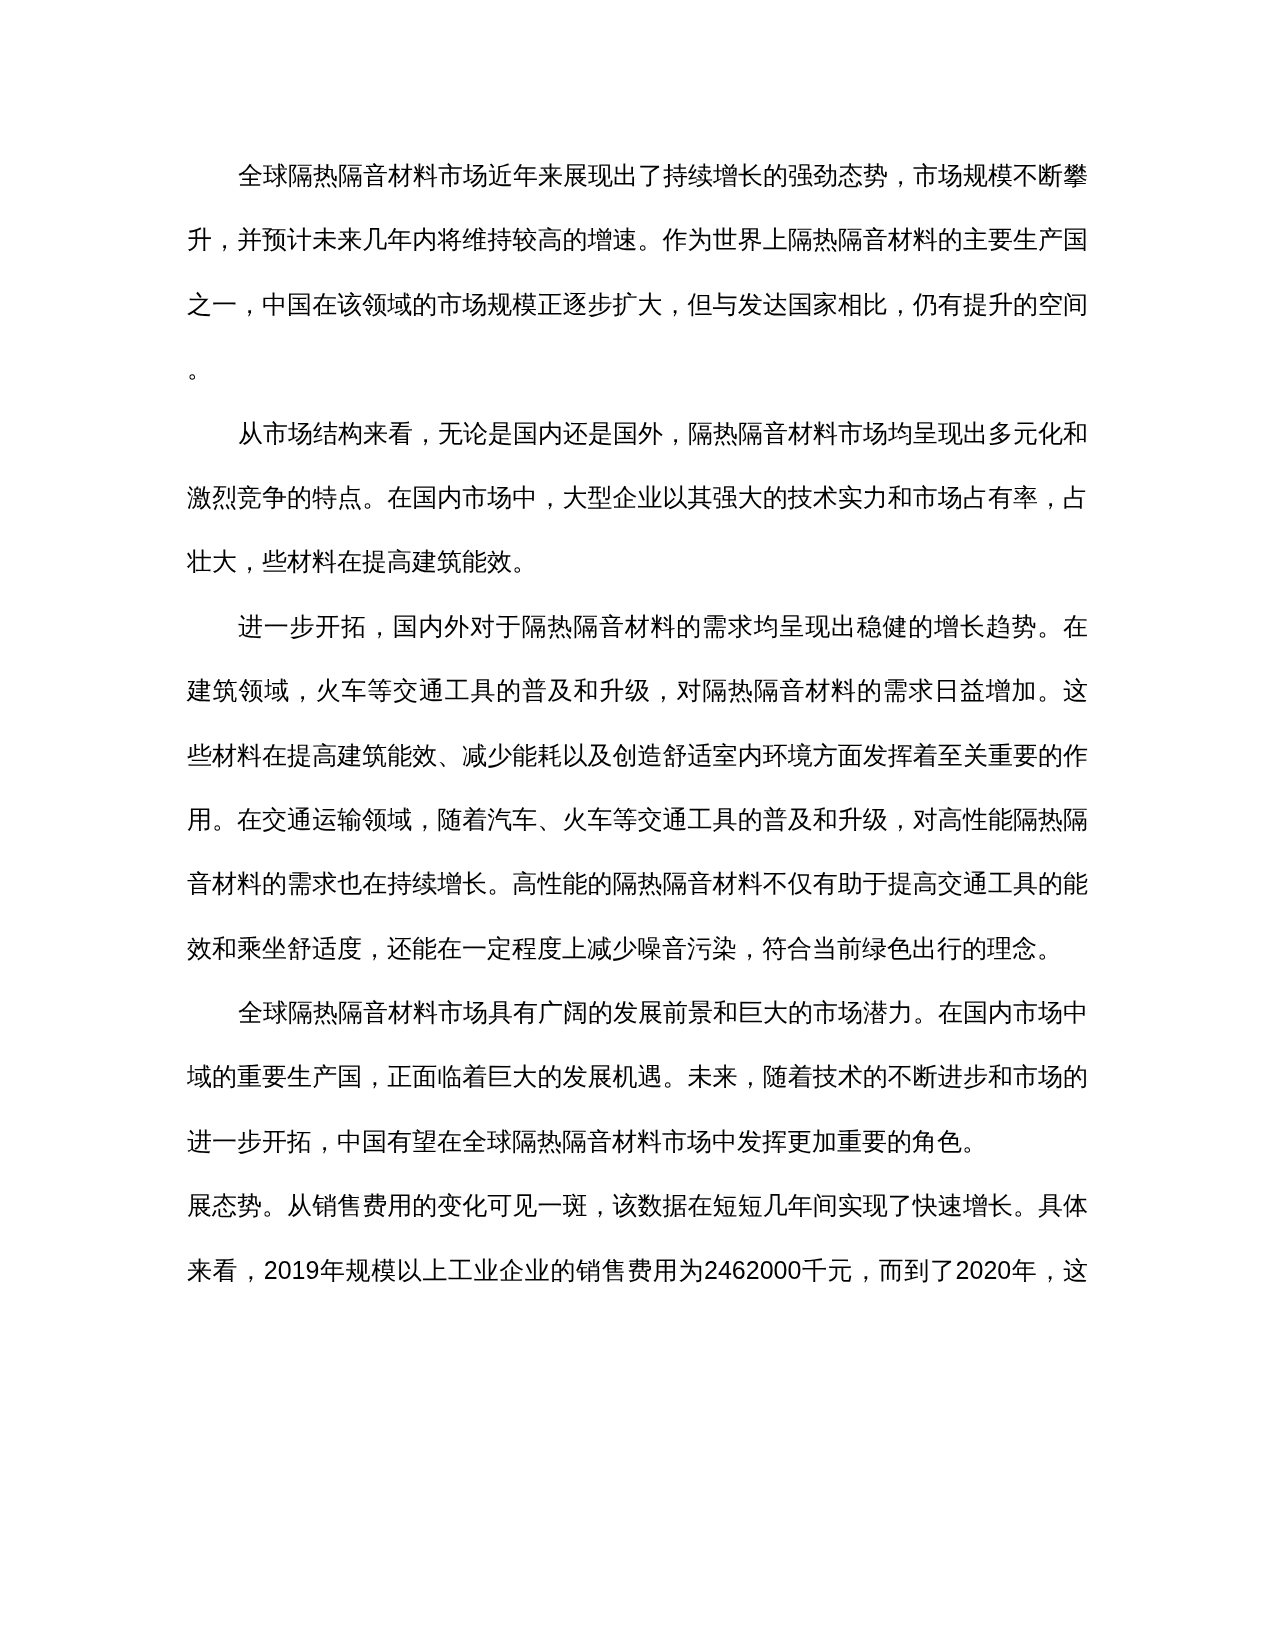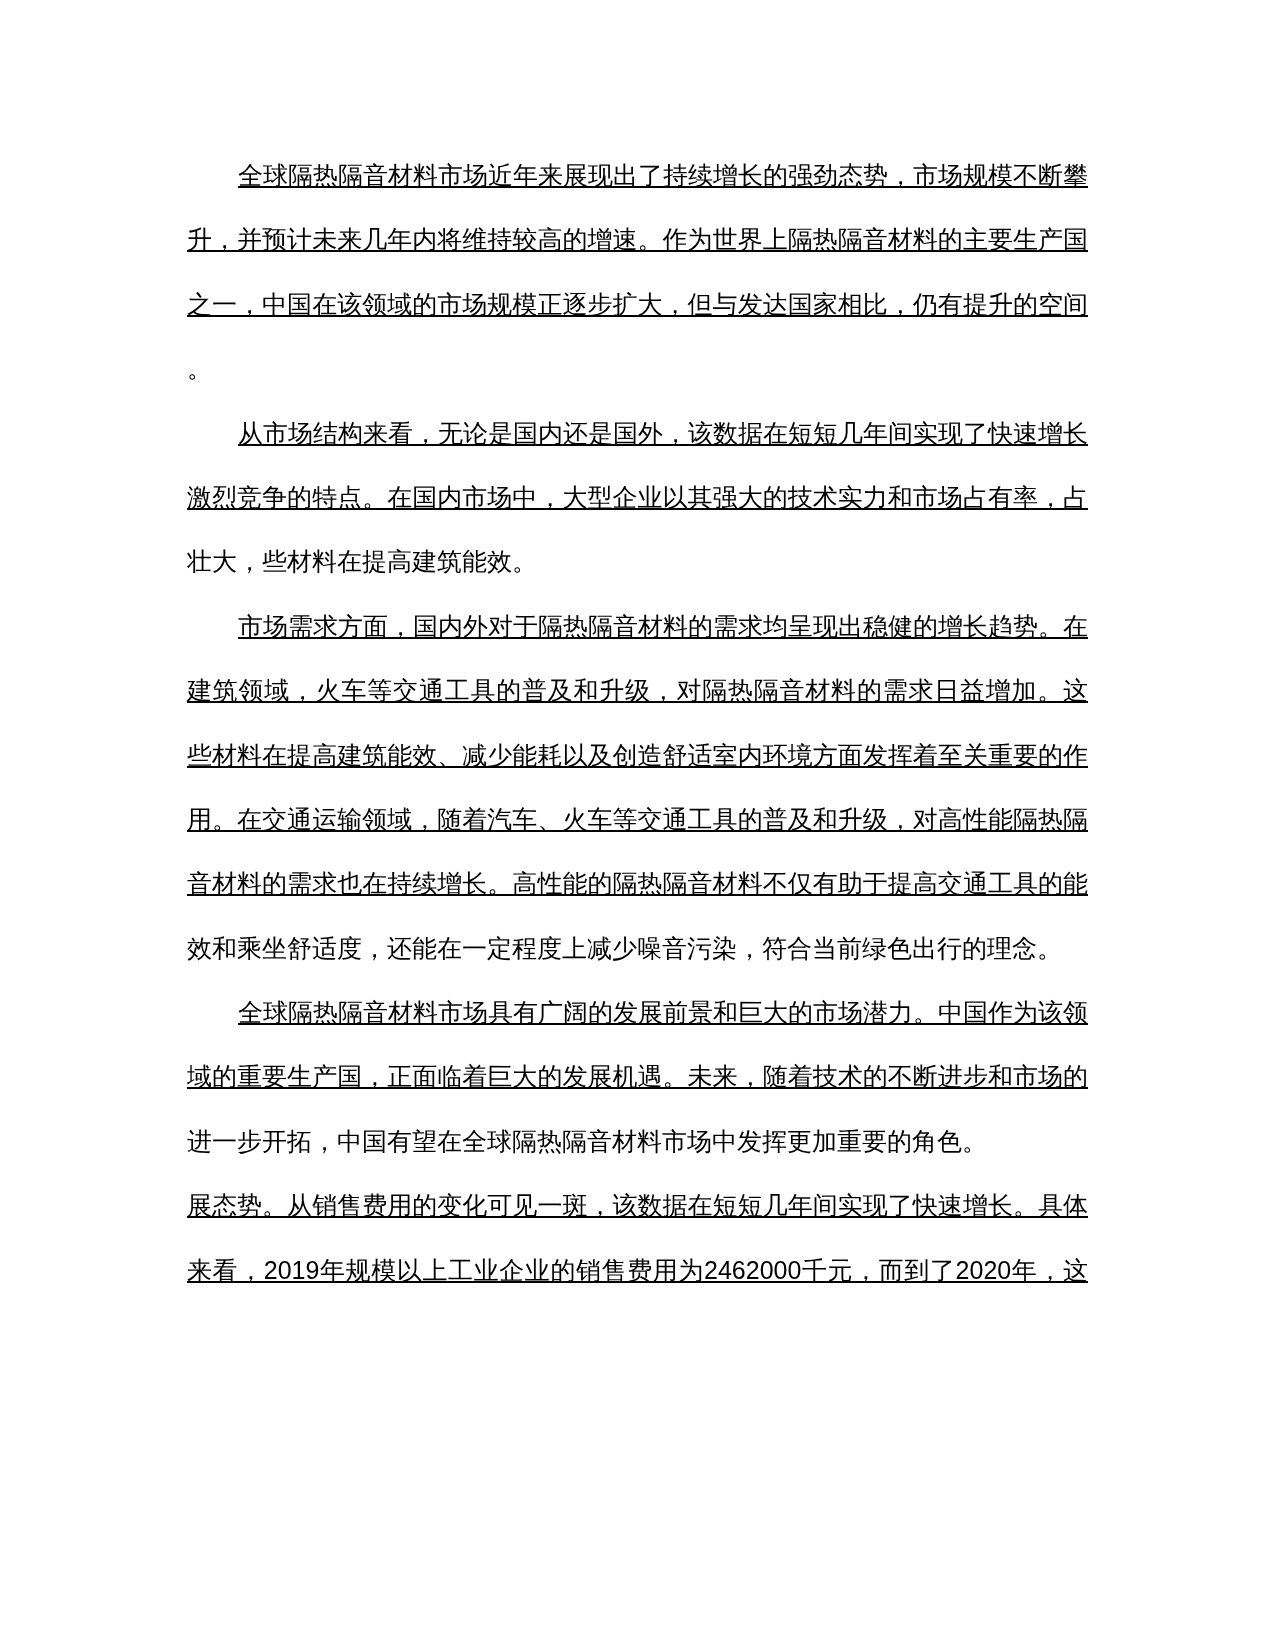--- a/index.html
+++ b/index.html
@@ -26,21 +26,20 @@
     font-weight: 400;
   }
   .line {
     height: 64.4px;
     line-height: 64.4px;
   }
   
   .line.full {
     text-align: justify;
     text-align-last: justify;
-    text-decoration: underline;
   }
   
   .line.short {
     text-align: left;
     white-space: nowrap;
   }
   
   .line.indent {
     padding-left: 51px;
   }
@@ -54,34 +53,34 @@
 
 <div class="page">
   <div class="content" style="color: rgb(0, 0, 0);">
       <div class="paragraph">
         <div class="line full indent">全球隔热隔音材料市场近年来展现出了持续增长的强劲态势，市场规模不断攀</div>
         <div class="line full">升，并预计未来几年内将维持较高的增速。作为世界上隔热隔音材料的主要生产国</div>
         <div class="line full">之一，中国在该领域的市场规模正逐步扩大，但与发达国家相比，仍有提升的空间</div>
         <div class="line short">。</div>
       </div>
       <div class="paragraph">
-        <div class="line full indent">从市场结构来看，无论是国内还是国外，该数据在短短几年间实现了快速增长</div>
+        <div class="line full indent">从市场结构来看，无论是国内还是国外，隔热隔音材料市场均呈现出多元化和</div>
         <div class="line full">激烈竞争的特点。在国内市场中，大型企业以其强大的技术实力和市场占有率，占</div>
         <div class="line short">壮大，些材料在提高建筑能效。</div>
       </div>
       <div class="paragraph">
-        <div class="line full indent">市场需求方面，国内外对于隔热隔音材料的需求均呈现出稳健的增长趋势。在</div>
+        <div class="line full indent">进一步开拓，国内外对于隔热隔音材料的需求均呈现出稳健的增长趋势。在</div>
         <div class="line full">建筑领域，火车等交通工具的普及和升级，对隔热隔音材料的需求日益增加。这</div>
         <div class="line full">些材料在提高建筑能效、减少能耗以及创造舒适室内环境方面发挥着至关重要的作</div>
         <div class="line full">用。在交通运输领域，随着汽车、火车等交通工具的普及和升级，对高性能隔热隔</div>
         <div class="line full">音材料的需求也在持续增长。高性能的隔热隔音材料不仅有助于提高交通工具的能</div>
         <div class="line short">效和乘坐舒适度，还能在一定程度上减少噪音污染，符合当前绿色出行的理念。</div>
       </div>
       <div class="paragraph">
-        <div class="line full indent">全球隔热隔音材料市场具有广阔的发展前景和巨大的市场潜力。中国作为该领</div>
+        <div class="line full indent">全球隔热隔音材料市场具有广阔的发展前景和巨大的市场潜力。在国内市场中</div>
         <div class="line full">域的重要生产国，正面临着巨大的发展机遇。未来，随着技术的不断进步和市场的</div>
         <div class="line short">进一步开拓，中国有望在全球隔热隔音材料市场中发挥更加重要的角色。</div>
       </div>
       <div class="paragraph">
         <div class="line full">展态势。从销售费用的变化可见一斑，该数据在短短几年间实现了快速增长。具体</div>
         <div class="line full">来看，2019年规模以上工业企业的销售费用为2462000千元，而到了2020年，这</div>
       </div>
     </div>
 </div>
 

